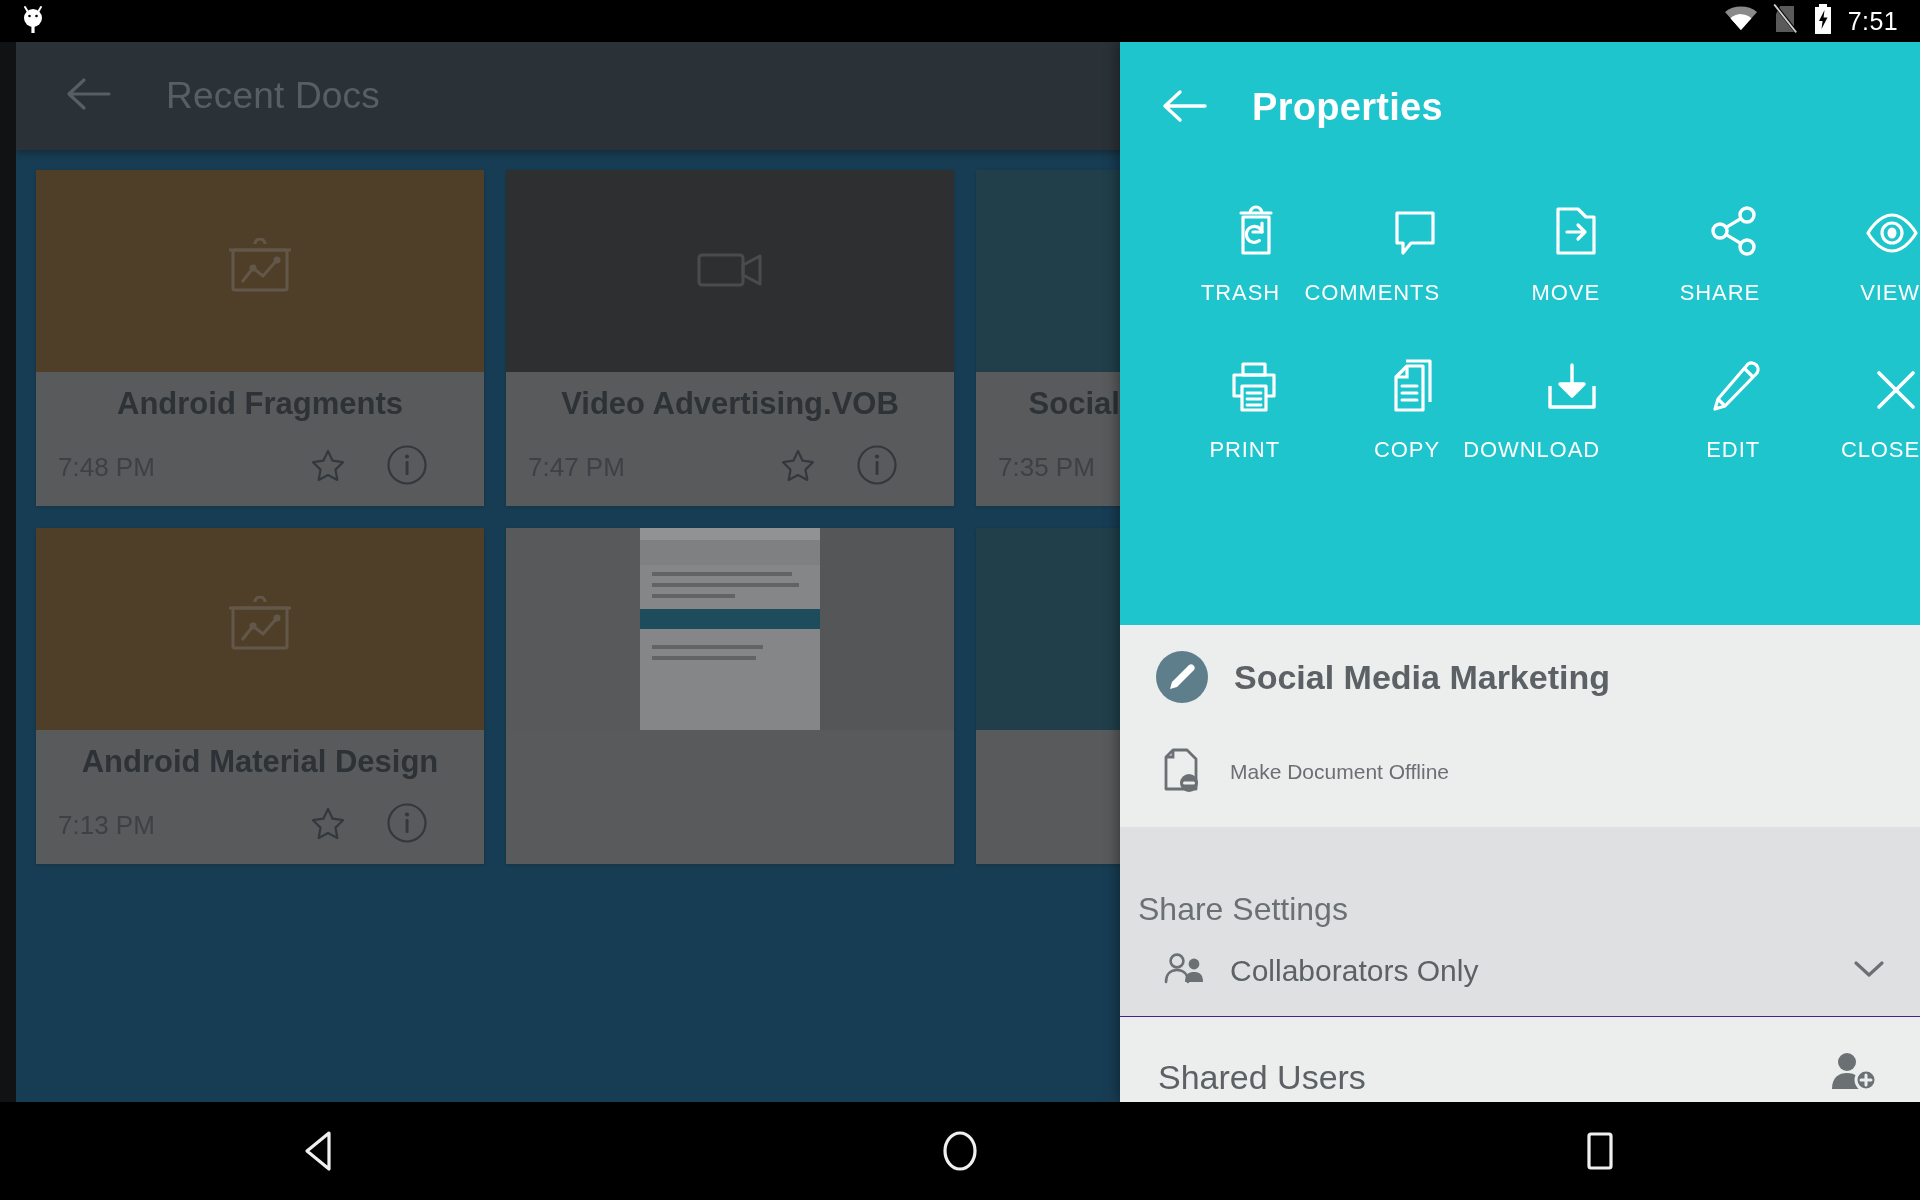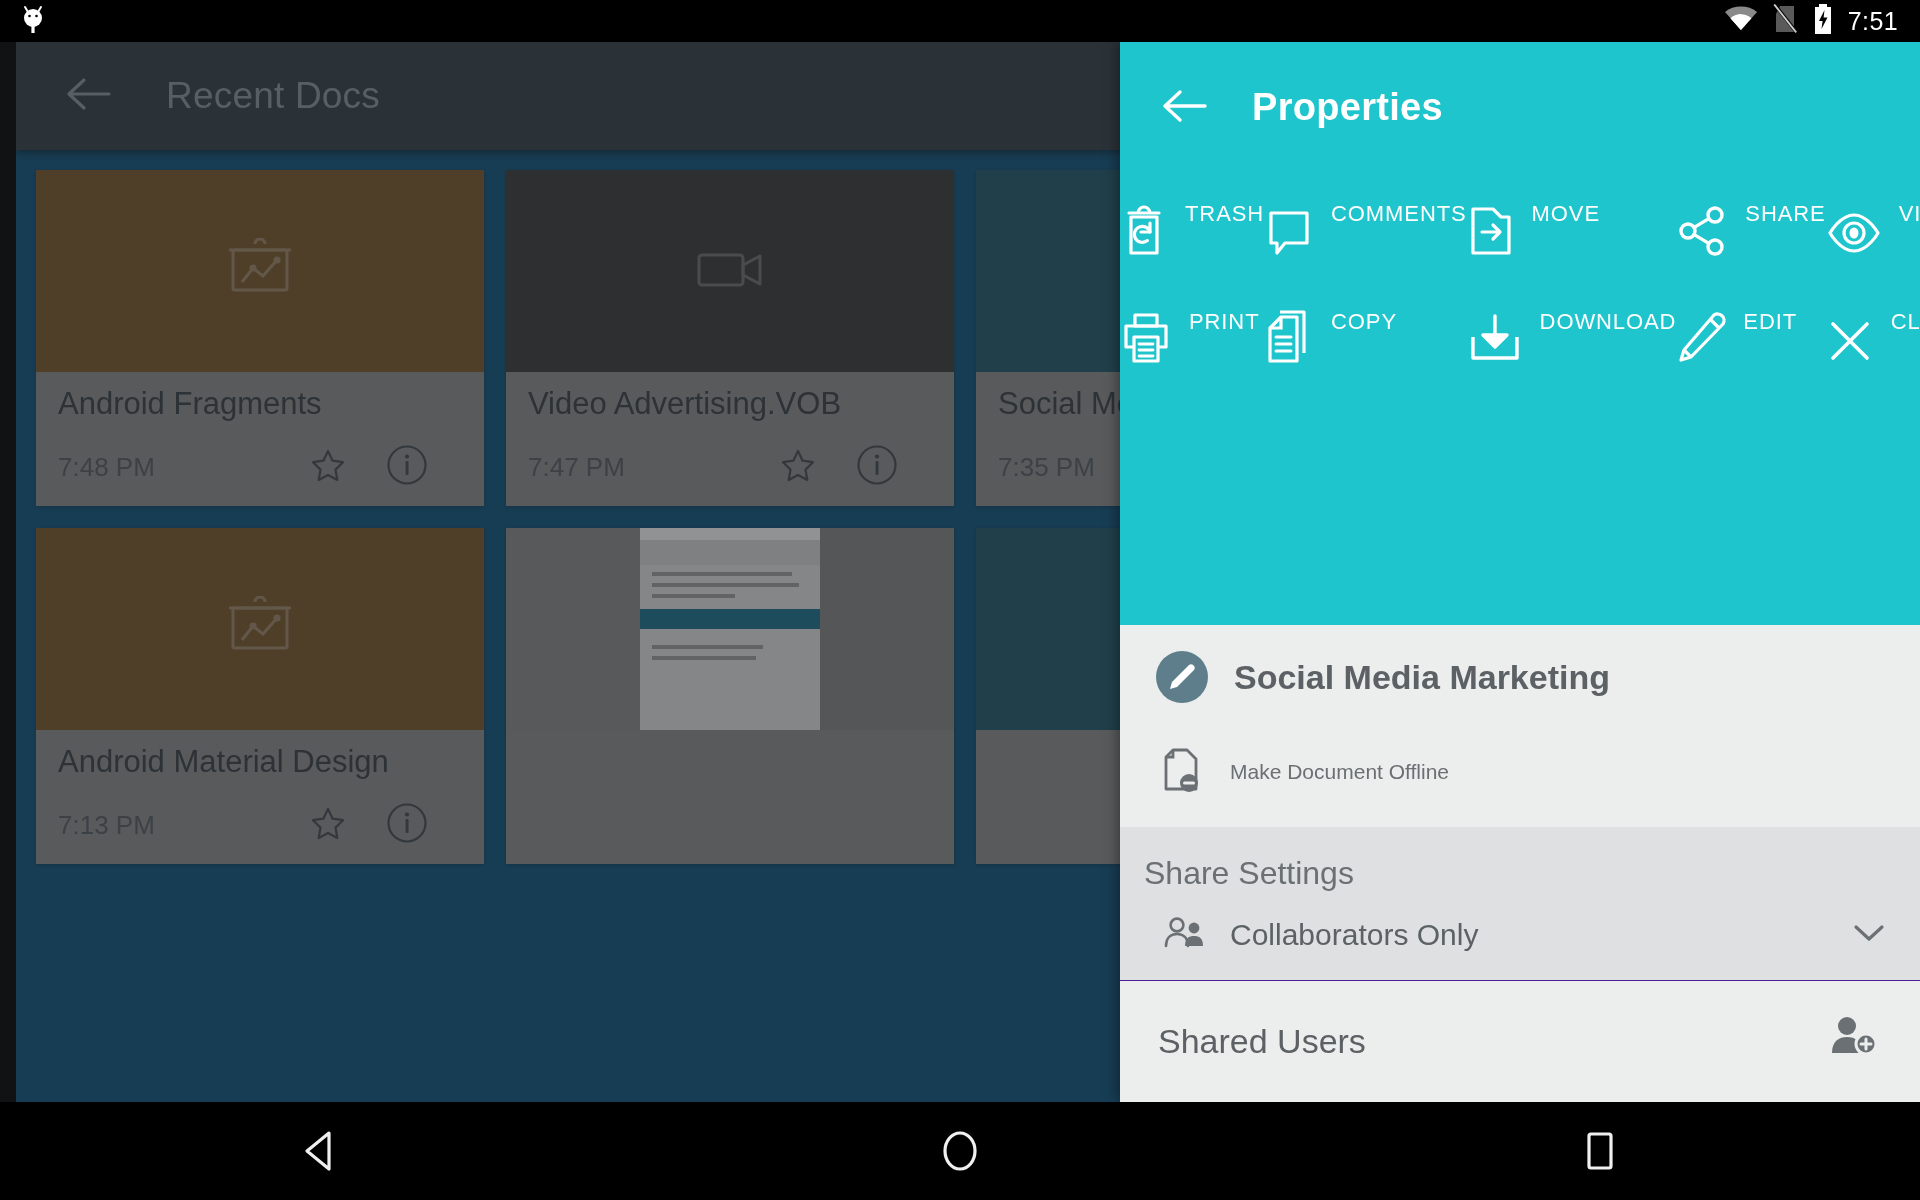--- a/index.html
+++ b/index.html
@@ -45,22 +45,22 @@
     width:448px; background:#7c7c7c; position:relative;
     box-shadow:0 1px 3px rgba(0,0,0,.25);
   }
   .card-thumb {
     height:202px; position:relative;
     display:flex; align-items:center; justify-content:center;
   }
   .card-thumb .glyph { opacity:.30; }
   .card-body { padding:14px 22px 16px 22px; }
   .card-title {
-    font-size:31px; color:#30383c; font-weight:400;
-    white-space:nowrap; overflow:hidden;
+    font-size:31px; color:#30383c; font-weight:700;
+    white-space:nowrap; overflow:hidden;text-align:center;
   }
   .card-meta {
     margin-top:22px; display:flex; align-items:center;
     justify-content:space-between;
   }
   .card-time { font-size:26px; color:#4a5256; }
   .card-actions { display:flex; align-items:center; gap:40px; padding-right:34px; }
 
   .th-brown { background:#6b4f25; }
   .th-dark  { background:#333333; }
@@ -104,21 +104,21 @@
     background:#1fc5cc; padding:44px 0 0 0; height:583px; position:relative;
   }
   .panel-head-top { display:flex; align-items:center; gap:44px; padding-left:42px; }
   .panel-title { color:#fff; font-size:38px; font-weight:700; letter-spacing:.3px; }
 
   .action-grid {
     margin-top:72px; display:grid; grid-template-columns:repeat(5,1fr);
     row-gap:52px;
   }
   .action {
-    display:flex; flex-direction:row; align-items:flex-start; gap:17px;
+    display:flex; flex-direction:column; align-items:flex-end; gap:23px;
     cursor:pointer;
   }
   .action-label {
     color:#fff; font-size:22px; letter-spacing:.9px; font-weight:400;
   }
   .action-icon { height:56px; display:flex; align-items:flex-end; }
 
   
   .doc-row {
     display:flex; align-items:center; gap:26px;
@@ -133,21 +133,21 @@
   .offline-row {
     display:flex; align-items:center; gap:26px;
     padding:18px 0 30px 40px; background:#eceded; cursor:pointer;
   }
   .offline-label { font-size:21px; color:#6a7073; }
 
   .section-share {
     background:#dfe0e1; padding:28px 0 26px 0;
   }
   .section-title {
-    font-size:32px; color:#6a7073; padding-left:24px;
+    font-size:32px; color:#6a7073; padding-left:18px;margin-top:36px;
   }
   .share-value-row {
     display:flex; align-items:center; padding:24px 34px 0 44px; gap:24px;
     cursor:pointer;
   }
   .share-value { font-size:30px; color:#5b6164; flex:1; }
 
   .section-users {
     background:#eceded; padding:34px 0 0 0;
     display:flex; align-items:flex-end; justify-content:space-between;

